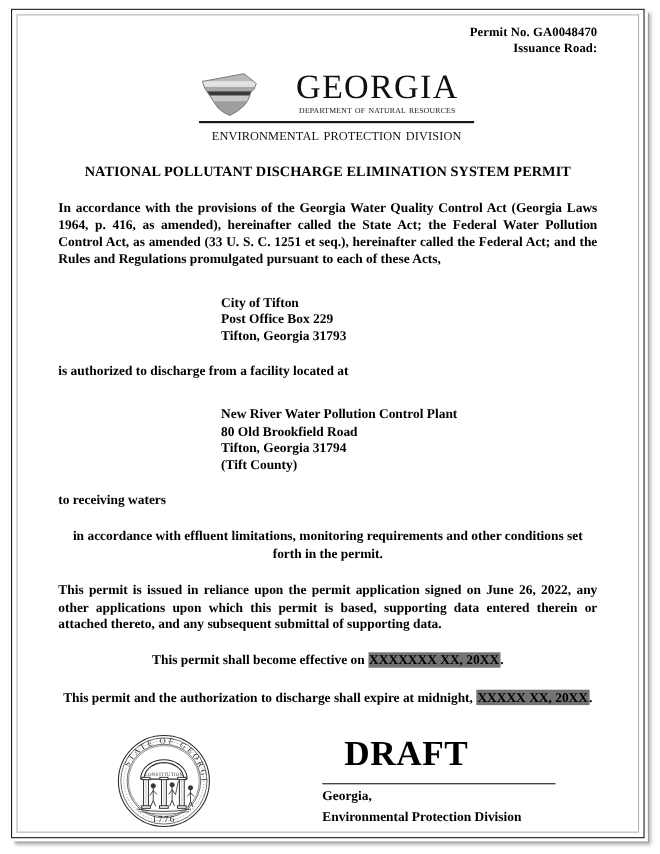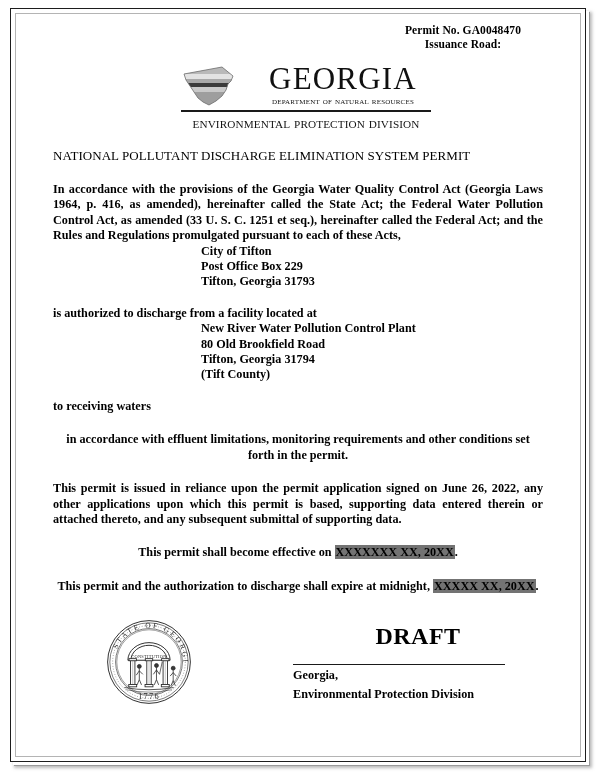--- a/index.html
+++ b/index.html
@@ -40,21 +40,21 @@
     left: 0;
     top: 0;
     width: 574px;
     height: 752px;
     box-sizing: border-box;
     padding: 14px 42px 0 42px;
   }
 
   
   .permit-header {
-    text-align: center;
+    text-align: right;
     padding-left: 330px;
     font-weight: bold;
     font-size: 11.5px;
     line-height: 14px;
     letter-spacing: 0.1px;
   }
   .permit-header div { white-space: nowrap; }
 
   
   .logo-block {
@@ -111,38 +111,39 @@
     line-height: 17px;
     letter-spacing: 0.1px;
     font-variant: small-caps;
     text-transform: lowercase;
     color: #141414;
     transform: scaleX(1.02);
   }
 
   
   .doc-title {
-    font-weight: normal;
+    text-align: center;
+    font-weight: bold;
     font-size: 13px;
     letter-spacing: 0.05px;
     margin-top: 16px;
   }
   .para {
     font-weight: bold;
     font-size: 12.2px;
     line-height: 15.4px;
     text-align: justify;
     margin-top: 18px;
   }
   .para.nojust { text-align: center; }
   .indent-block {
     font-weight: bold;
     font-size: 12.2px;
     line-height: 15.4px;
-    margin-top: 0;
+    margin-top: 24px;
     padding-left: 148px;
   }
   .lead {
     font-weight: bold;
     font-size: 12.2px;
     line-height: 15.4px;
     margin-top: 16px;
   }
   .hl {
     background: #737373;
@@ -163,25 +164,25 @@
     height: 88px;
   }
   .seal svg { display: block; }
   .draft-col {
     position: absolute;
     left: 240px;
     top: 0;
     width: 230px;
   }
   .draft-word {
-    font-size: 24px;
+    font-size: 32px;
     line-height: 36px;
     font-weight: bold;
     letter-spacing: 0.5px;
-    text-align: center;
+    text-align: left;
     padding-left: 20px;
   }
   .sig-rule {
     border-top: 1px solid #1a1a1a;
     margin-top: 10px;
     width: 212px;
   }
   .sig-line {
     font-weight: bold;
     font-size: 12.2px;

